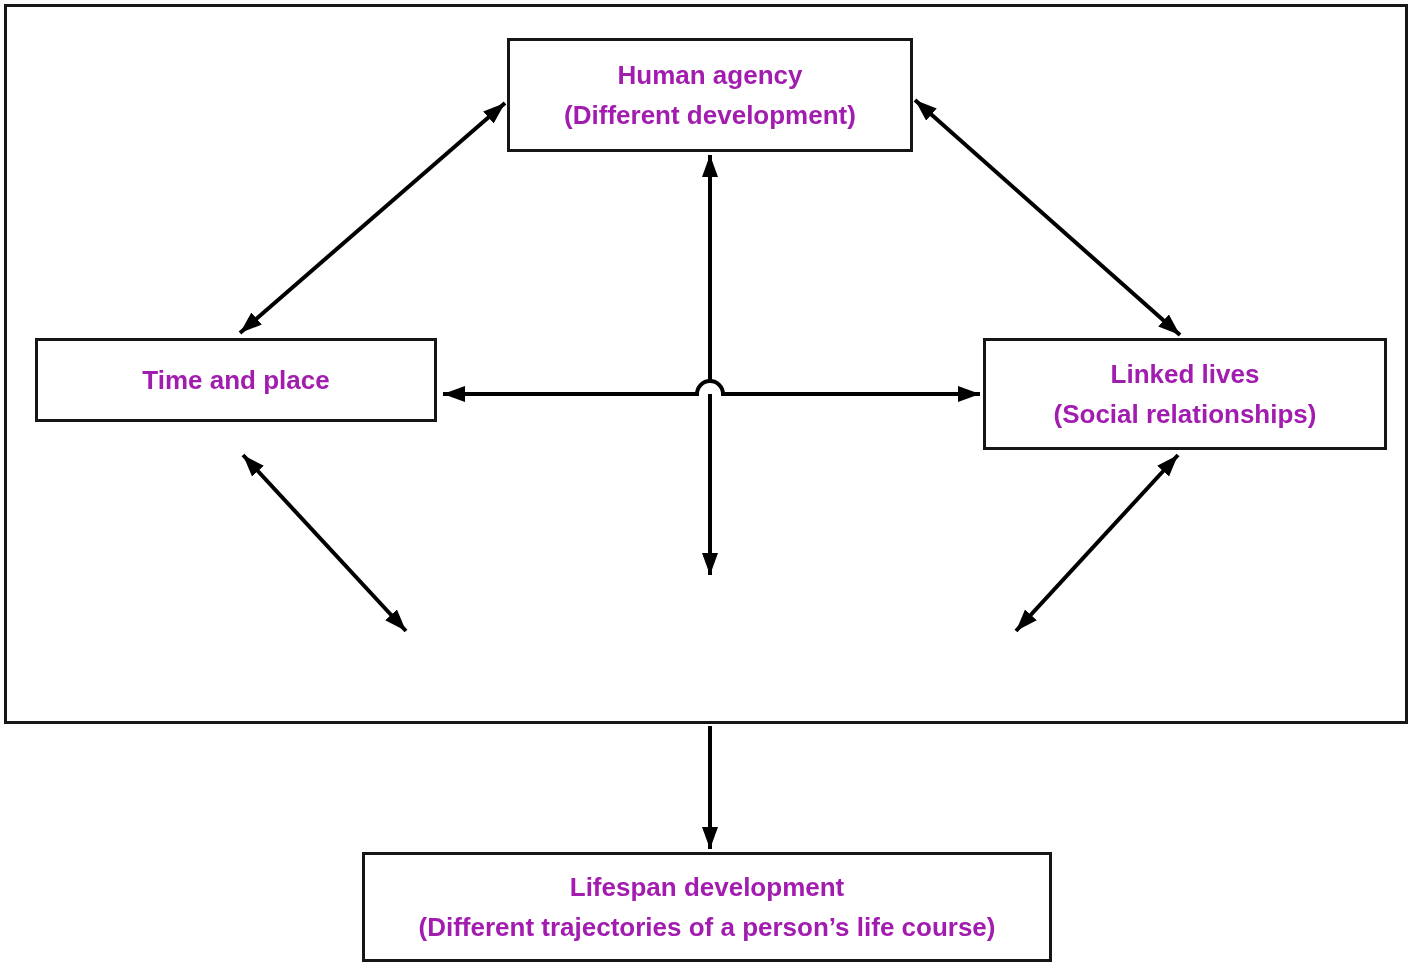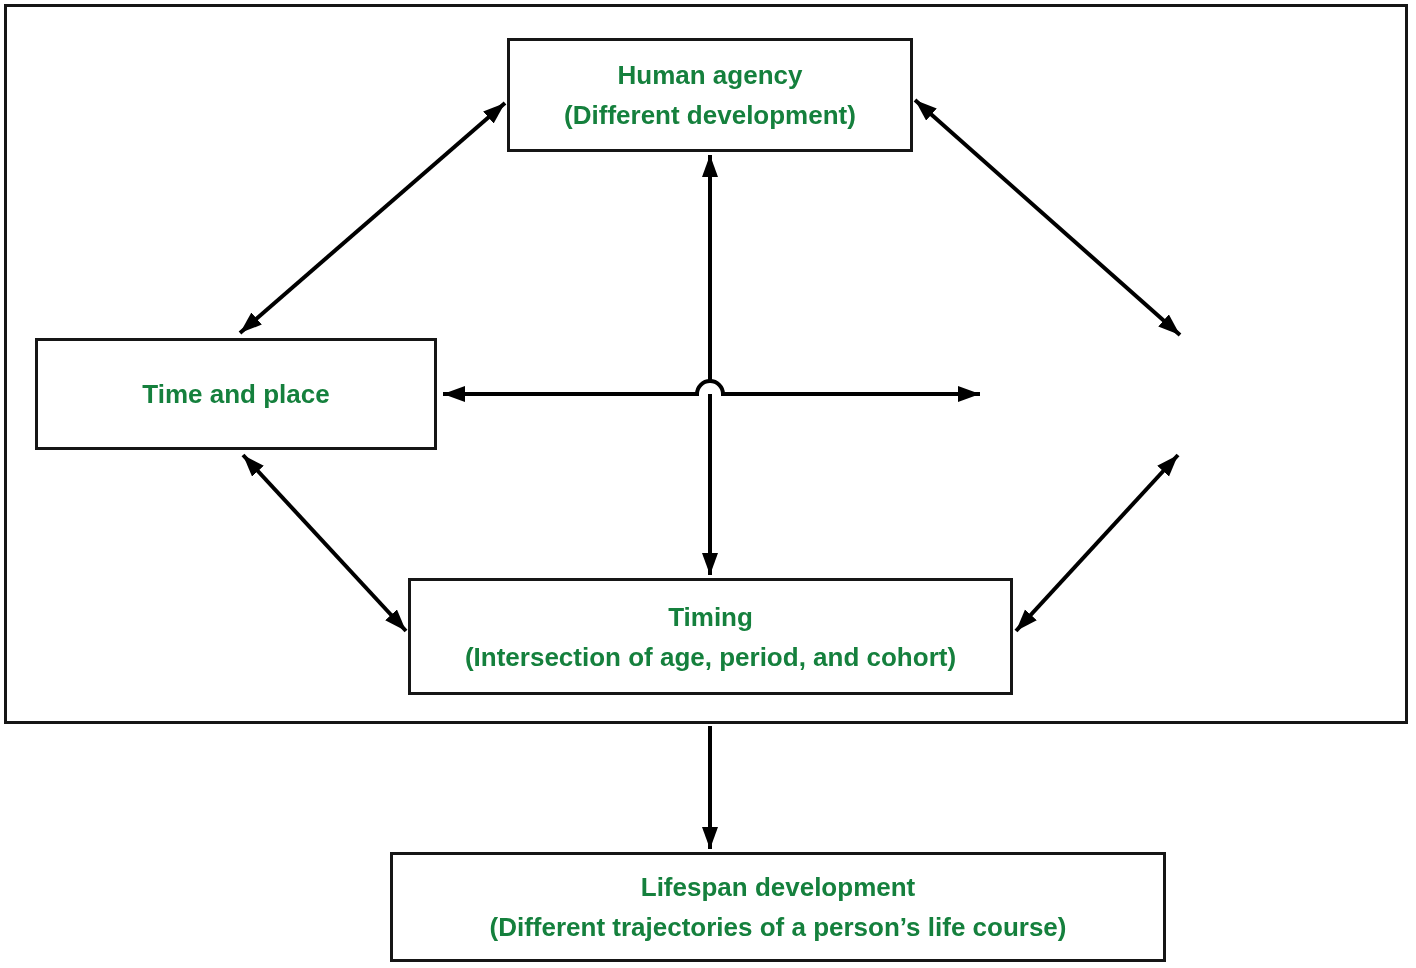--- a/index.html
+++ b/index.html
@@ -25,28 +25,28 @@
     background: #ffffff;
     box-sizing: border-box;
     display: flex;
     flex-direction: column;
     align-items: center;
     justify-content: center;
     text-align: center;
     font-weight: bold;
     font-size: 26px;
     line-height: 40px;
-    color: #15803d;
+    color: #a21caf;
     z-index: 2;
   }
   .node-human-agency   { left: 507px; top: 38px;  width: 406px; height: 114px; }
-  .node-time-and-place { left: 35px;  top: 338px; width: 402px; height: 112px; }
+  .node-time-and-place { left: 35px;  top: 338px; width: 402px; height: 84px; }
   .node-linked-lives   { left: 983px; top: 338px; width: 404px; height: 112px; }
   .node-timing         { left: 408px; top: 578px; width: 605px; height: 117px; }
-  .node-lifespan       { left: 362px; top: 852px; width: 776px; height: 110px; margin-left: 28px; }
+  .node-lifespan       { left: 362px; top: 852px; width: 690px; height: 110px; }
   .arrows {
     position: absolute;
     left: 0; top: 0;
     width: 1416px; height: 968px;
     z-index: 3;
     pointer-events: none;
   }
 </style>
 </head>
 <body>
@@ -57,25 +57,25 @@
 
   <div class="node node-human-agency">
     <span>Human agency</span>
     <span>(Different development)</span>
   </div>
 
   <div class="node node-time-and-place">
     <span>Time and place</span>
   </div>
 
+  <div class="node node-linked-lives">
+    <span>Linked lives</span>
+    <span>(Social relationships)</span>
+  </div>
 
-  <div class="node node-timing">
-    <span>Timing</span>
-    <span>(Intersection of age, period, and cohort)</span>
-  </div>
 
   <div class="node node-lifespan">
     <span>Lifespan development</span>
     <span>(Different trajectories of a person’s life course)</span>
   </div>
 
   <svg class="arrows" viewBox="0 0 1416 968" xmlns="http://www.w3.org/2000/svg">
     <defs>
       <marker id="ah" markerUnits="userSpaceOnUse" markerWidth="26" markerHeight="20" refX="22" refY="8" orient="auto-start-reverse">
         <path d="M0,0 L22,8 L0,16 Z" fill="#000000"></path>

